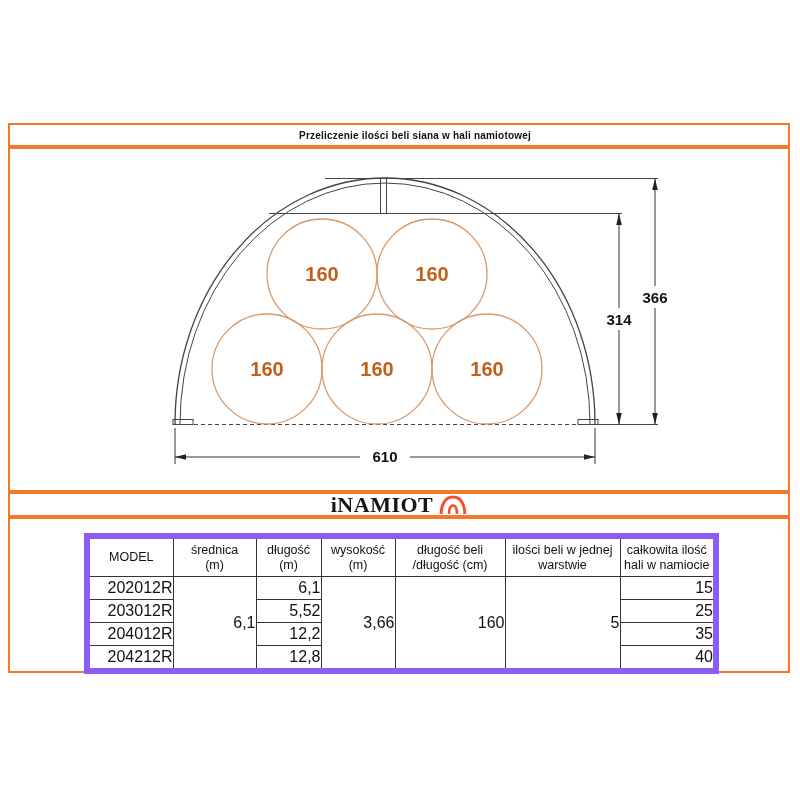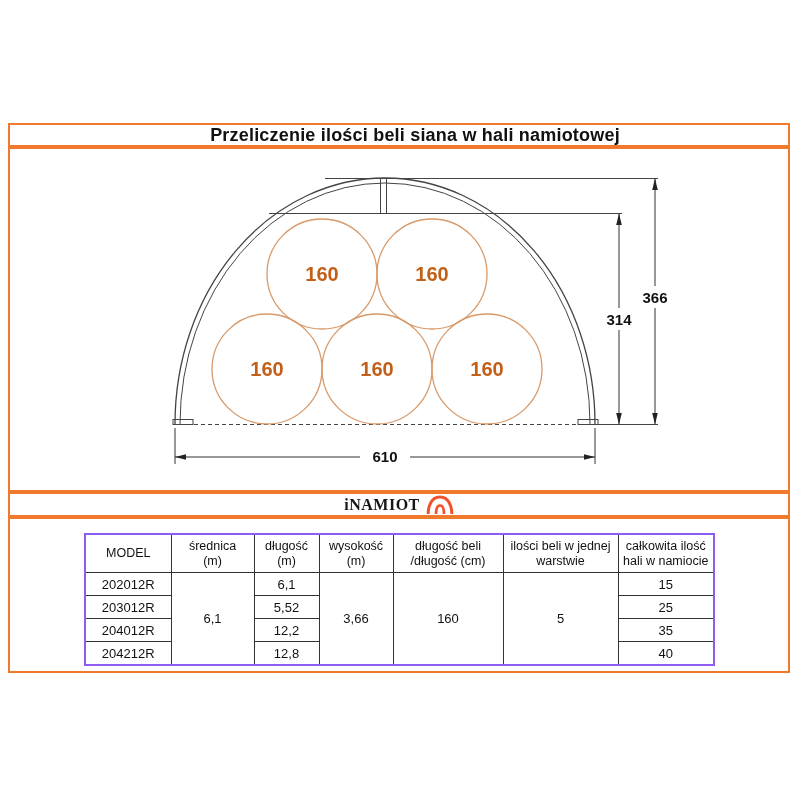--- a/index.html
+++ b/index.html
@@ -1,33 +1,33 @@
 <!DOCTYPE html>
 <html><head>
 <meta charset="utf-8">
 <style>
   html,body{margin:0;padding:0;background:#ffffff;}
   .page{position:relative;width:800px;height:800px;background:#ffffff;
         font-family:"Liberation Sans",sans-serif;color:#111;overflow:hidden;}
   .stack{position:absolute;left:8px;top:123px;width:782px;}
   .obox{border:2px solid #F0792B;background:#fff;box-sizing:border-box;width:782px;}
   .title-box{height:24px;display:flex;align-items:center;justify-content:center;}
-  .title-box span{font-size:18px;font-weight:bold;letter-spacing:.2px;margin-left:32px;}
+  .title-box span{font-size:10px;font-weight:bold;letter-spacing:.2px;margin-left:32px;}
   .diagram-box{height:345px;}
   .logo-box{height:25px;display:flex;align-items:center;justify-content:center;gap:6px;}
-  .logo-text{font-family:"Liberation Serif",serif;font-weight:bold;font-size:16px;
+  .logo-text{font-family:"Liberation Serif",serif;font-weight:bold;font-size:22px;
              letter-spacing:.5px;color:#161616;line-height:1;}
   .table-box{height:156px;}
   table.spec{border-collapse:collapse;margin:14px 0 0 74px;table-layout:fixed;
              font-size:12.5px;color:#111;}
   table.spec td,table.spec th{border:1px solid #333;text-align:center;vertical-align:middle;
              padding:0;font-weight:normal;overflow:hidden;}
-  table.spec{border:2px solid #8b5cf6;}
+  table.spec{border:6px solid #8b5cf6;}
   table.spec thead th{height:37px;line-height:15px;}
-  table.spec tbody td{height:22px;font-size:13px;}
+  table.spec tbody td{height:22px;font-size:16px;text-align:right;}
   td.model, th.model{font-weight:bold;}
   .hl{display:block;}
 </style>
 </head>
 <body>
 
 <div class="page">
   <div class="stack">
 
     <div class="obox title-box">

